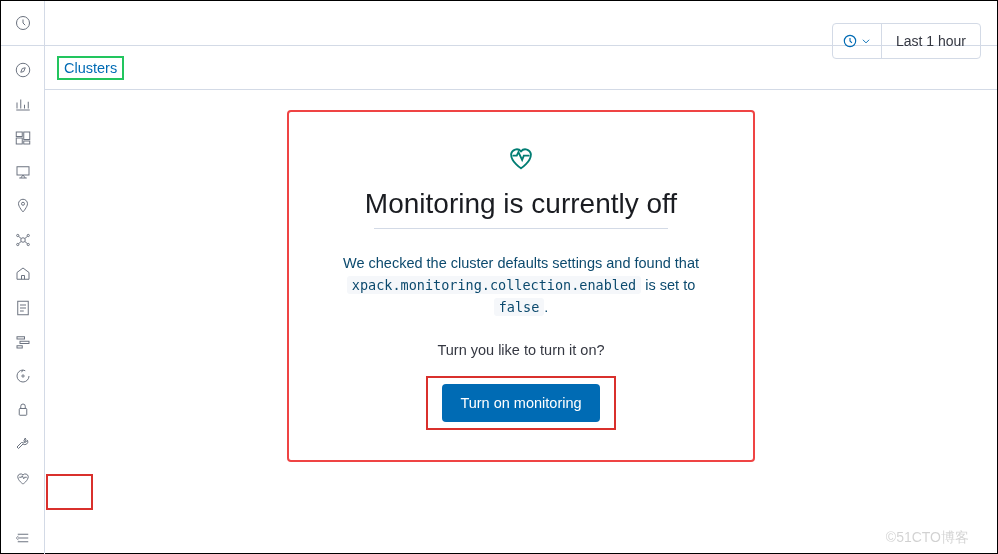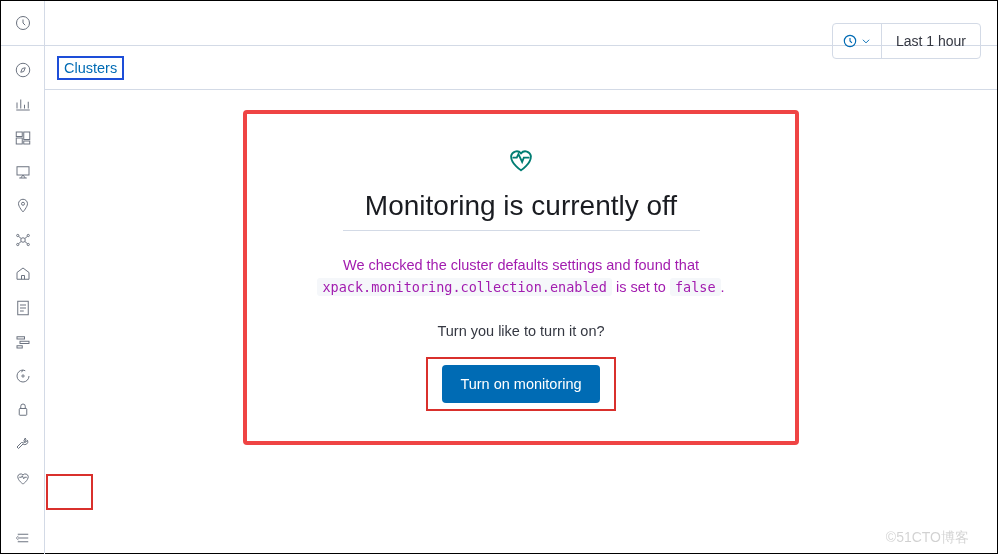--- a/index.html
+++ b/index.html
@@ -90,27 +90,27 @@
   height: 44px;
   border-bottom: 1px solid #d3dae6;
   display: flex;
   align-items: center;
   padding-left: 12px;
 }
 .breadcrumb-link {
   color: #006bb4;
   font-size: 14.5px;
   font-weight: 500;
-  border: 2px solid #1d4ed8;
+  border: 2px solid #22c55e;
   padding: 2px 5px;
 }
 .card {
-  width: 556px;
+  width: 468px;
   margin: 20px auto 0;
-  border: 4px solid #ef4444;
+  border: 2px solid #ef4444;
   border-radius: 4px;
   padding: 28px 36px 30px;
   text-align: center;
 }
 .card-icon { color: #017d73; margin-bottom: 14px; }
 .card-title {
   font-size: 28px;
   font-weight: 400;
   color: #1a1c21;
   margin-bottom: 8px;
@@ -120,21 +120,21 @@
   font-size: 14.5px;
   margin-bottom: 20px;
 }
 .card-divider {
   border: none;
   border-top: 1px solid #d3dae6;
   margin: 0 auto 24px;
   width: 75%;
 }
 .card-text {
-  color: #a21caf;
+  color: #0c4a6e;
   font-size: 14.5px;
   line-height: 1.5;
 }
 .code {
   font-family: Menlo, Consolas, monospace;
   background: #f5f7fa;
   padding: 1px 5px;
   border-radius: 3px;
   font-size: 13.5px;
   text-align: right;

